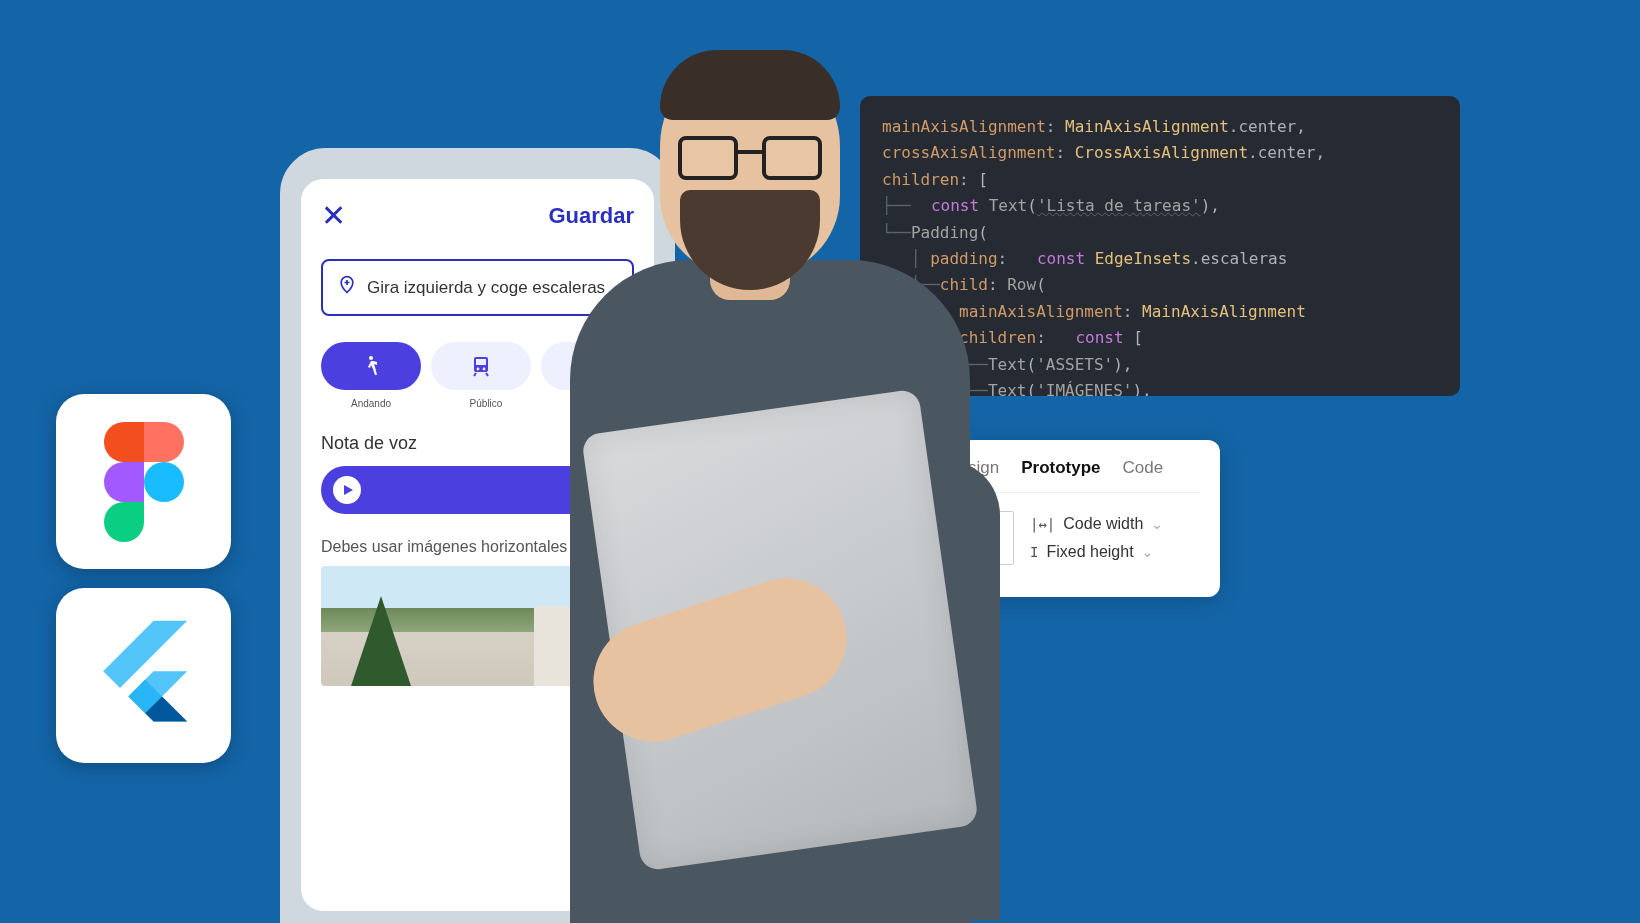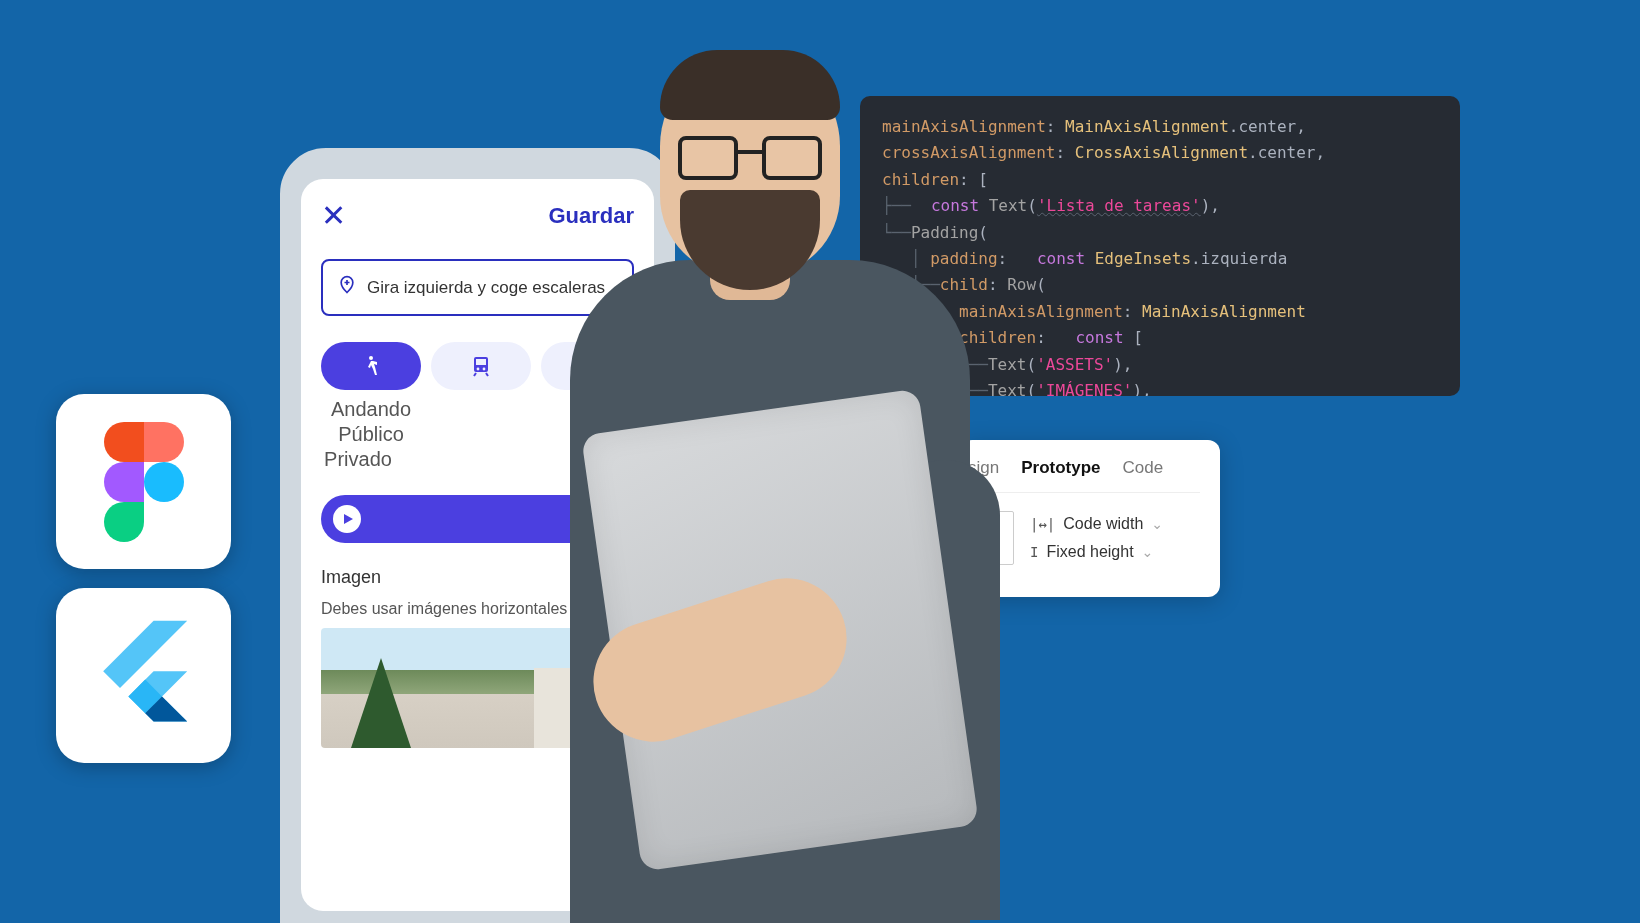--- a/index.html
+++ b/index.html
@@ -97,25 +97,24 @@
     display: flex;
     align-items: center;
     justify-content: center;
   }
   .chip.active { background: #4b3fe0; }
   .chip svg { width: 24px; height: 24px; fill: #4b3fe0; }
   .chip.active svg { fill: #ffffff; }
   .chip.privado { width: 74px; overflow:hidden;}
   .chip-labels {
     display: flex;
-    gap: 2px;
-    font-size: 20px;
+    gap: 15px;
+    font-size: 10px;
     color: #555;
     margin-bottom: 24px;
-    flex-direction: column;
   }
   .chip-labels span:nth-child(1){ width:100px; text-align:center; }
   .chip-labels span:nth-child(2){ width:100px; text-align:center; }
   .chip-labels span:nth-child(3){ width:74px; text-align:center; }
   .voice-bar {
     width: 100%;
     height: 48px;
     background: #4b3fe0;
     border-radius: 26px;
     display: flex;
@@ -178,21 +177,21 @@
     line-height: 1.65;
     color: #c9d1da;
     overflow: hidden;
   }
   .tree-bar { color:#5a636f; }
   .kw-prop { color: #d19a66; }
   .kw-type { color: #e5c07b; }
   .kw-punc { color: #abb2bf; }
   .kw-const { color: #c678dd; margin-left: 20px; }
   .kw-class { color: #a3a3a3; }
-  .kw-str { color: #ec4899; }
+  .kw-str { color: #a3a3a3; }
   .kw-under { text-decoration: underline wavy #5a636f; text-decoration-thickness:1px;}
   .code-panel pre { white-space: pre; }
 
   
   .inspector {
     position: absolute;
     left: 960px;
     top: 440px;
     width: 260px;
     background: #ffffff;
@@ -387,41 +386,41 @@
             <circle cx="8" cy="18" r="1.5" fill="#eef0fd"></circle>
             <circle cx="16" cy="18" r="1.5" fill="#eef0fd"></circle>
           </svg>
       </div>
     </div>
     <div class="chip-labels">
       <span>Andando</span>
       <span>Público</span>
       <span>Privado</span>
     </div>
+    <div class="section-label">Nota de voz</div>
     <div class="voice-bar">
       <div class="play-btn">
         <svg viewBox="0 0 12 12">
             <path d="M2 1l9 5-9 5z"></path>
           </svg>
       </div>
     </div>
-    <div class="section-label">Imagen</div>
     <div class="img-hint">Debes usar imágenes horizontales</div>
     <div class="photo"></div>
   </div>
 
 </div>
 
 <div class="code-panel">
 <pre><span class="kw-prop">mainAxisAlignment</span><span class="kw-punc">: </span><span class="kw-type">MainAxisAlignment</span><span class="kw-punc">.</span><span class="kw-punc">center</span><span class="kw-punc">,</span>
 <span class="kw-prop">crossAxisAlignment</span><span class="kw-punc">: </span><span class="kw-type">CrossAxisAlignment</span><span class="kw-punc">.</span><span class="kw-punc">center</span><span class="kw-punc">,</span>
 <span class="kw-prop">children</span><span class="kw-punc">: [</span>
 <span class="tree-bar">├──</span><span class="kw-const">const</span> <span class="kw-class">Text</span><span class="kw-punc">(</span><span class="kw-str kw-under">'Lista de tareas'</span><span class="kw-punc">),</span>
 <span class="tree-bar">└──</span><span class="kw-class">Padding</span><span class="kw-punc">(</span>
-<span class="tree-bar">   │ </span><span class="kw-prop">padding</span><span class="kw-punc">: </span><span class="kw-const">const</span> <span class="kw-type">EdgeInsets</span><span class="kw-punc">.</span><span class="kw-punc">izquierda</span>
+<span class="tree-bar">   │ </span><span class="kw-prop">padding</span><span class="kw-punc">: </span><span class="kw-const">const</span> <span class="kw-type">EdgeInsets</span><span class="kw-punc">.</span><span class="kw-punc">escaleras</span>
 <span class="tree-bar">   └──</span><span class="kw-prop">child</span><span class="kw-punc">: </span><span class="kw-class">Row</span><span class="kw-punc">(</span>
         <span class="kw-prop">mainAxisAlignment</span><span class="kw-punc">: </span><span class="kw-type">MainAxisAlignment</span>
         <span class="kw-prop">children</span><span class="kw-punc">: </span><span class="kw-const">const</span><span class="kw-punc"> [</span>
 <span class="tree-bar">        ├──</span><span class="kw-class">Text</span><span class="kw-punc">(</span><span class="kw-str">'ASSETS'</span><span class="kw-punc">),</span>
 <span class="tree-bar">        ├──</span><span class="kw-class">Text</span><span class="kw-punc">(</span><span class="kw-str kw-under">'IMÁGENES'</span><span class="kw-punc">),</span></pre>
 </div>
 
 <div class="inspector">
   <div class="inspector-tabs">
     <span class="sign">sign</span>

